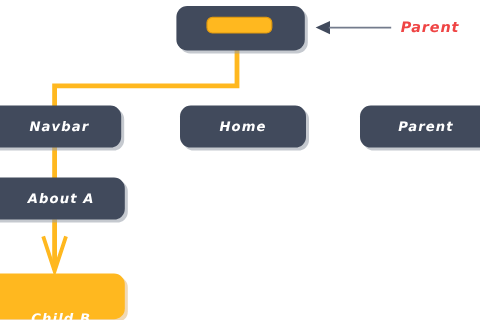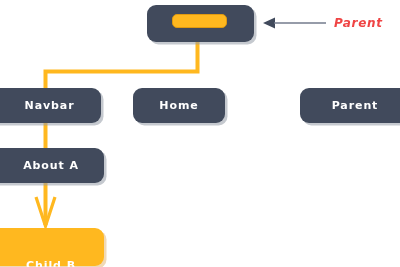--- a/index.html
+++ b/index.html
@@ -33,39 +33,40 @@
     border-radius: 9px;
     box-shadow: 2.5px 2.5px 0 0 rgba(150,156,168,0.55);
     display: flex;
     align-items: center;
     justify-content: center;
     z-index: 3;
   }
   .node-label {
     font-family: "DejaVu Sans", sans-serif;
     font-size: 11px;
+    font-style: italic;
     font-weight: 600;
     letter-spacing: 0.9px;
     color: #ffffff;
     white-space: nowrap;
     text-align: center;
   }
   .node.accent {
     background: #ffb81f;
     box-shadow: 2.5px 2.5px 0 0 rgba(226,180,110,0.5);
   }
   .node.accent .node-label {
     color: #ffffff;
     margin-top: 36px;
   }
 
   
   #node-parent   { left: 147px; top: 5px;   width: 107px; height: 37px; z-index: 4; }
   #node-navbar   { left: -10px; top: 88px;  width: 111px; height: 35px; }
-  #node-home     { left: 133px; top: 88px;  width: 92px; height: 35px; }
+  #node-home     { left: 150px; top: 88px;  width: 105px; height: 35px; }
   #node-about    { left: 300px; top: 88px;  width: 110px; height: 35px; }
   #node-child-a  { left: -10px; top: 148px; width: 114px; height: 35px; }
   #node-child-b  { left: -10px; top: 228px; width: 114px; height: 38px; }
 
   #node-navbar  .node-label,
   #node-child-a .node-label,
   #node-child-b .node-label { transform: translateX(4px); }
 
   
   .inner-block {

